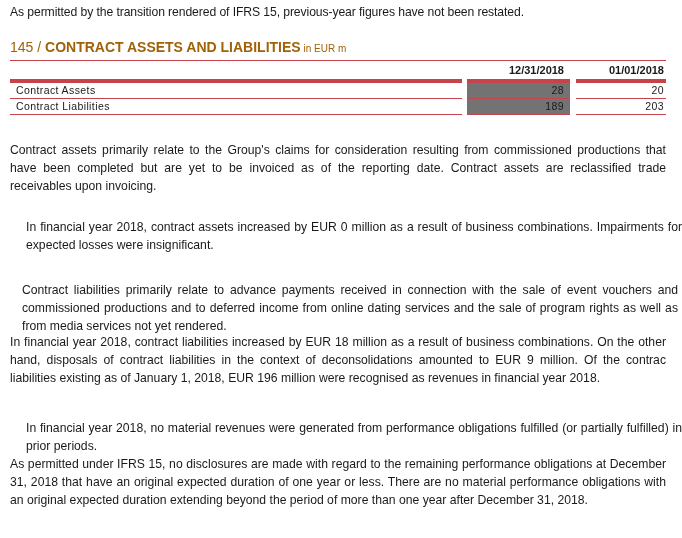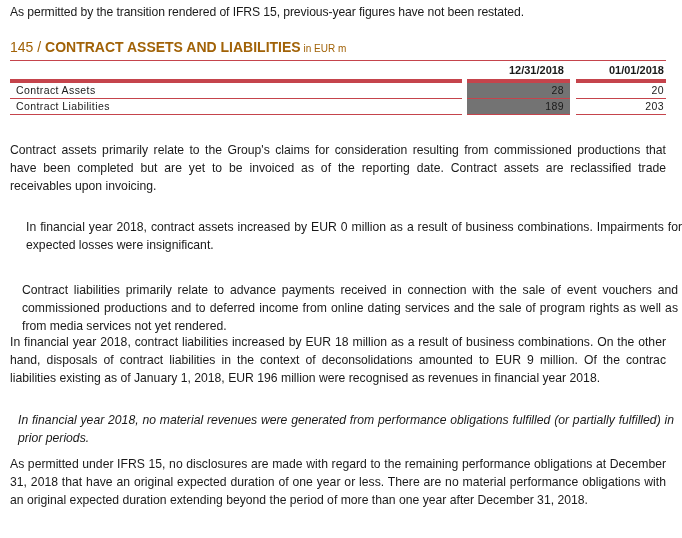--- a/index.html
+++ b/index.html
@@ -69,14 +69,14 @@
     <div class="cell c0">Contract Liabilities</div>
     <div class="cell c1">189</div>
     <div class="cell c2">203</div>
   </div>
 </div>
 
 <p class="para" style="top:141px;margin:0;">Contract assets primarily relate to the Group's claims for consideration resulting from commissioned productions that have been completed but are yet to be invoiced as of the reporting date. Contract assets are reclassified trade receivables upon invoicing.</p>
 <p class="para" style="top:202px;margin:16px;">In financial year 2018, contract assets increased by EUR 0 million as a result of business combinations. Impairments for expected losses were insignificant.</p>
 <p class="para" style="top:269px;margin:12px;">Contract liabilities primarily relate to advance payments received in connection with the sale of event vouchers and commissioned productions and to deferred income from online dating services and the sale of program rights as well as from media services not yet rendered.</p>
 <p class="para" style="top:333px;margin:0;">In financial year 2018, contract liabilities increased by EUR 18 million as a result of business combinations. On the other hand, disposals of contract liabilities in the context of deconsolidations amounted to EUR 9 million. Of the contrac liabilities existing as of January 1, 2018, EUR 196 million were recognised as revenues in financial year 2018.</p>
-<p class="para" style="top:403px;margin:8px;font-style:italic;">In financial year 2018, no material revenues were generated from performance obligations fulfilled (or partially fulfilled) in prior periods.</p>
+<p class="para" style="top:403px;margin:16px;">In financial year 2018, no material revenues were generated from performance obligations fulfilled (or partially fulfilled) in prior periods.</p>
 <p class="para" style="top:455px;margin:0;">As permitted under IFRS 15, no disclosures are made with regard to the remaining performance obligations at December 31, 2018 that have an original expected duration of one year or less. There are no material performance obligations with an original expected duration extending beyond the period of more than one year after December 31, 2018.</p>
 
 </body></html>

